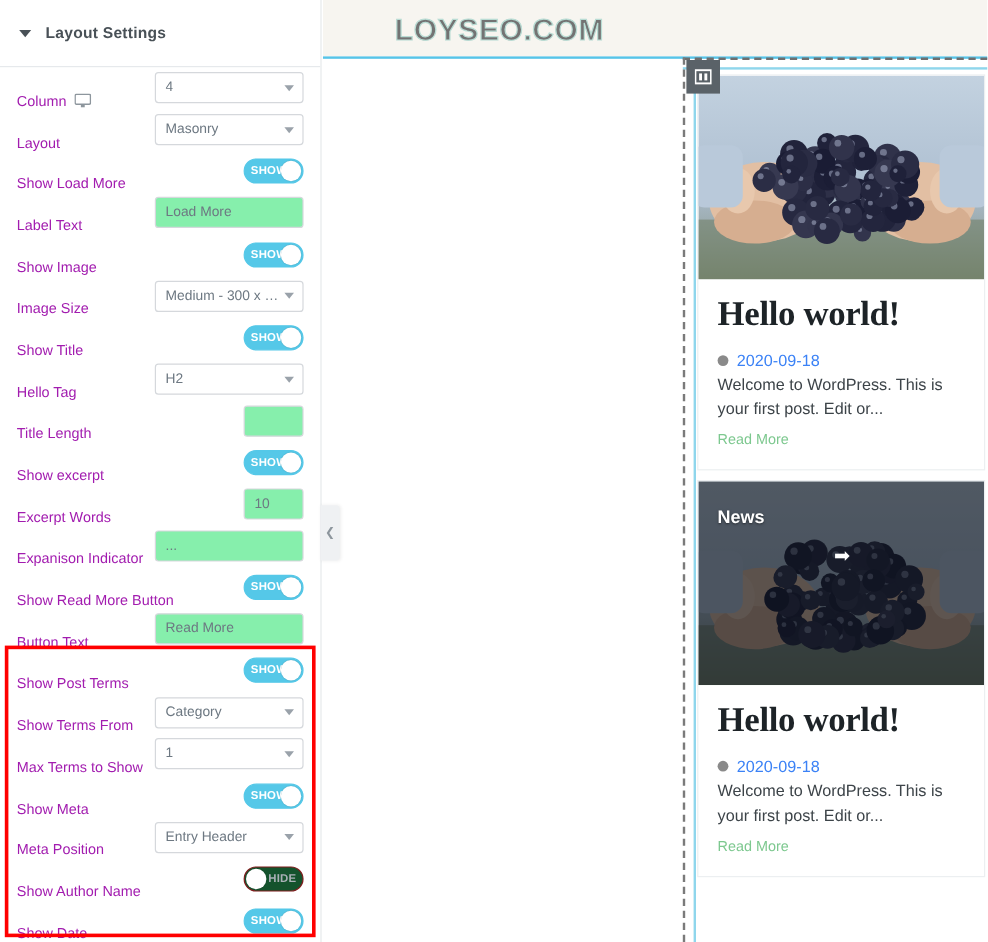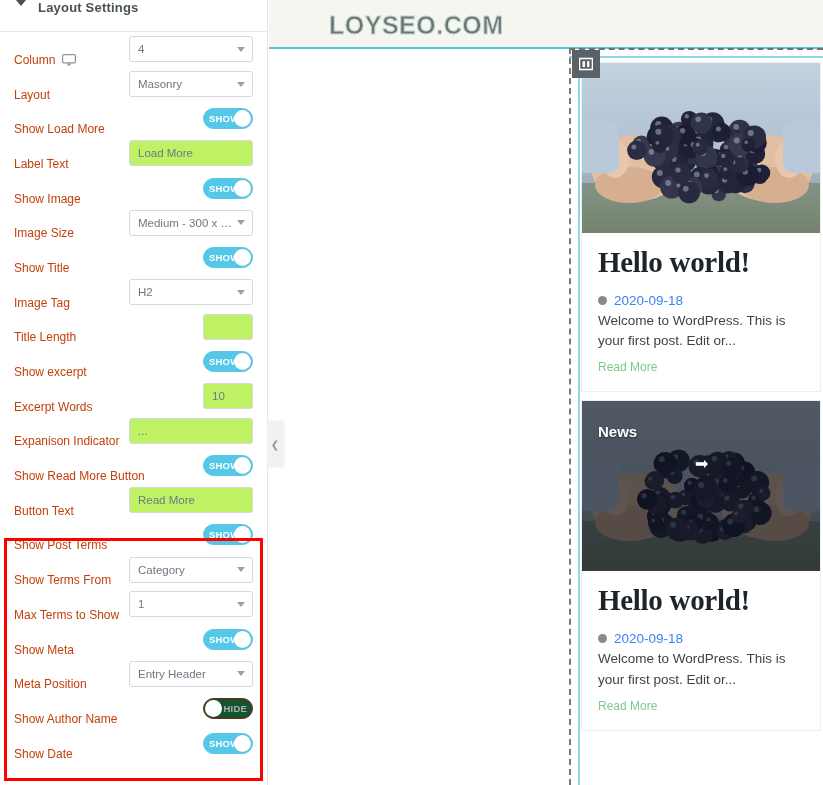--- a/index.html
+++ b/index.html
@@ -11,40 +11,40 @@
   }
   .root{position:relative;width:823px;height:785px;}
 
   
   .panel{
     position:absolute;left:0;top:0;width:268px;height:785px;
     background:#ffffff;border-right:1px solid #e6e9ec;
     box-sizing:border-box;overflow:hidden;
   }
   .panel-header{
-    height:32px;display:flex;
+    height:56px;display:flex;align-items:center;
     padding-left:16px;border-bottom:1px solid #e6e9ec;
     box-sizing:border-box;
   }
   .caret-down{
     width:0;height:0;border-left:5px solid transparent;
     border-right:5px solid transparent;border-top:6px solid #495157;
     margin-right:12px;
   }
   .panel-title{
     font-size:13px;font-weight:bold;color:#495157;letter-spacing:.2px;
   }
 
   .rows{padding:0 14px;box-sizing:border-box;}
   .row{
     display:flex;align-items:center;justify-content:space-between;
     height:34.7px;
   }
   .row-label{
-    font-size:12px;color:#c2410c;display:flex;align-items:center;gap:7px;
+    font-size:12px;color:#a21caf;display:flex;align-items:center;gap:7px;
     white-space:nowrap;
     margin-top:21px;
   }
   .control{width:124px;display:flex;justify-content:flex-end;}
 
   
   .sel{
     width:124px;height:26px;border:1px solid #d5d8dc;border-radius:3px;
     background:#fff;display:flex;align-items:center;justify-content:space-between;
     padding:0 7px 0 8px;box-sizing:border-box;
@@ -52,21 +52,21 @@
   }
   .sel .cap{overflow:hidden;white-space:nowrap;text-overflow:ellipsis;}
   .sel .arw{
     width:0;height:0;border-left:4px solid transparent;
     border-right:4px solid transparent;border-top:5px solid #9aa2aa;flex:0 0 auto;
   }
 
   
   .inp{
     width:124px;height:26px;border:1px solid #d5d8dc;border-radius:3px;
-    background:#bef264;box-sizing:border-box;padding:0 8px;
+    background:#86efac;box-sizing:border-box;padding:0 8px;
     font-size:11.5px;color:#6d7882;font-family:"Liberation Sans",sans-serif;
     line-height:24px;
   }
   .inp.small{width:50px;}
 
   
   .tgl{
     width:50px;height:21px;border-radius:11px;position:relative;
     box-sizing:border-box;display:flex;align-items:center;
   }
@@ -268,21 +268,21 @@
           </div>
           <div class="control">
             <div class="tgl on">
               <span class="txt">SHOW</span>
               <span class="knob"></span>
             </div>
           </div>
         </div>
         <div class="row">
           <div class="row-label">
-            <span>Image Tag</span>
+            <span>Hello Tag</span>
           </div>
           <div class="control">
             <div class="sel">
               <span class="cap">H2</span>
               <span class="arw"></span>
             </div>
           </div>
         </div>
         <div class="row">
           <div class="row-label">

